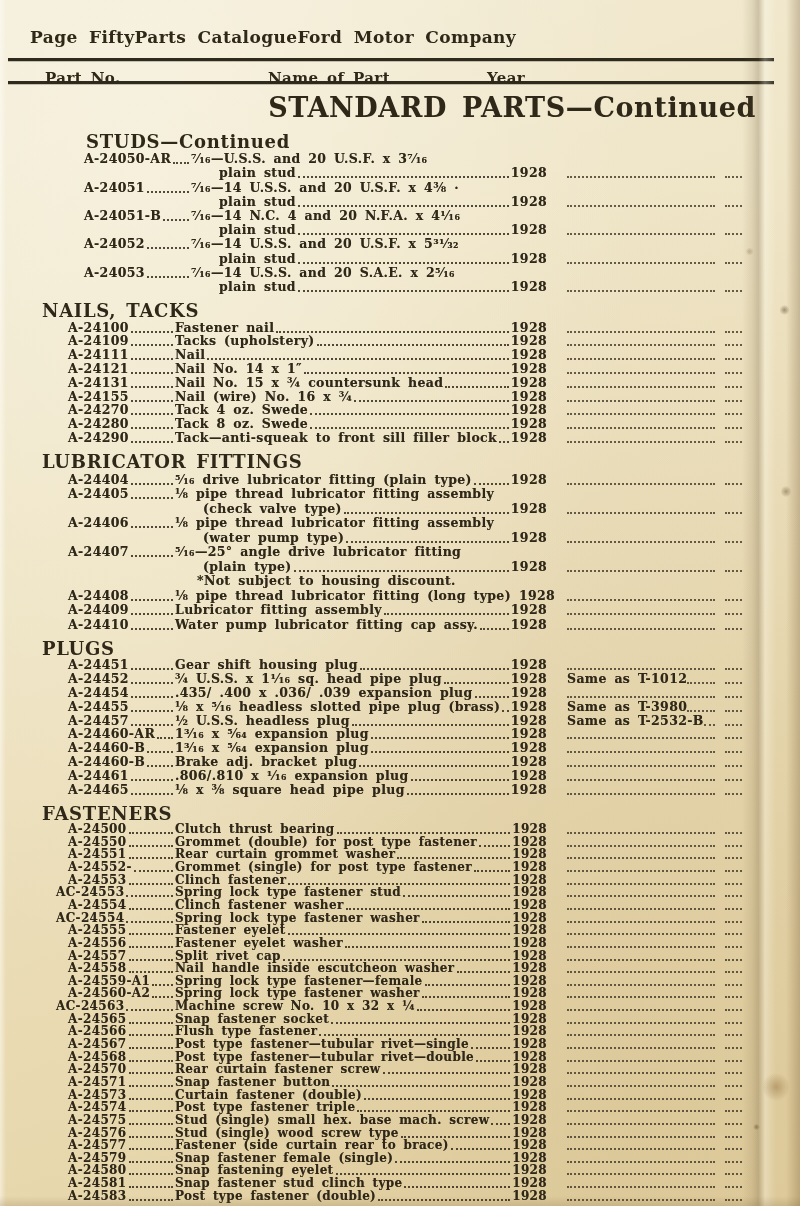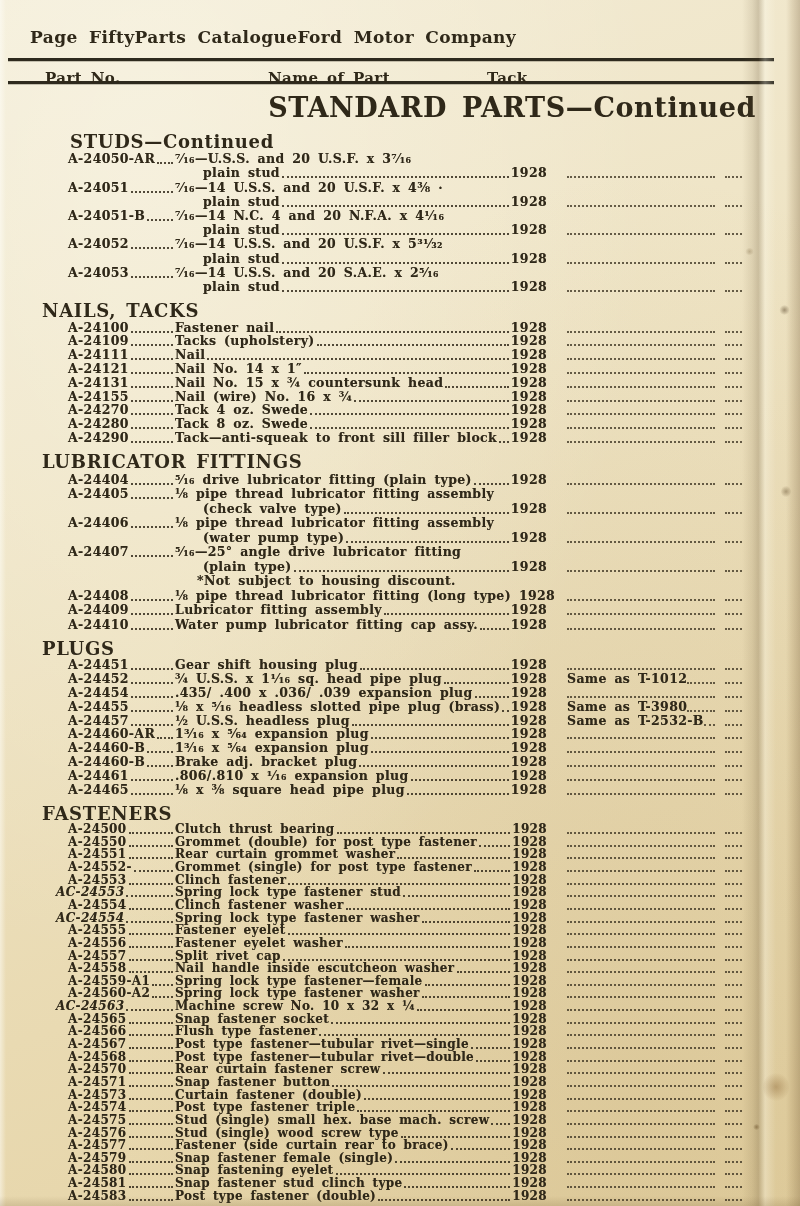--- a/index.html
+++ b/index.html
@@ -31,33 +31,33 @@
   .colhead{position:relative;height:20px;font-size:15px;}
   .colhead span{position:absolute;top:8px;letter-spacing:.4px;word-spacing:3px;}
   .ch-part{left:45px;}
   .ch-name{left:268px;}
   .ch-year{left:487px;}
   .rule2{margin-top:0;}
   .title{text-align:right;font-size:27px;line-height:36px;margin:6px 44px 2px 0;letter-spacing:.6px;word-spacing:5px;}
 
   .sec-h{font-size:18px;line-height:20px;margin:0 0 0 42px;letter-spacing:.7px;word-spacing:3px;font-weight:bold;}
   .sec{--lh:14.2px;font-size:12.5px;margin-top:7px;}
-  .sec.studs{margin-top:6px;}
+  .sec.studs{margin-top:6px;margin-left:16px;}
   .sec.studs .sec-h{margin-left:70px;}
   .sec.nails{--lh:13.8px;}
   .sec.lubricator{--lh:14.5px;}
   .sec.plugs{--lh:13.8px;}
   .sec.fasteners{--lh:12.65px;font-size:12px;}
 
   .line{display:flex;align-items:flex-end;padding:0 58px 0 68px;height:var(--lh);}
   .pncol{flex:0 0 107px;display:flex;align-items:flex-end;min-width:0;}
   .desccol{flex:1 1 auto;display:flex;align-items:flex-end;min-width:0;}
   .margincol{flex:0 0 175px;margin-left:20px;display:flex;align-items:flex-end;}
   .pn,.desc,.year,.mnote{white-space:nowrap;letter-spacing:.35px;word-spacing:3px;text-shadow:0 0 .5px rgba(40,30,15,.45);}
-  .pn.outdent{margin-left:-12px;font-style:italic;}
+  .pn.outdent{margin-left:-12px;}
   .desc.ind{padding-left:28px;}
   .desc.fn{padding-left:22px;}
   .lead{flex:1 1 6px;min-width:4px;border-bottom:2px dotted rgba(52,44,28,.85);margin:0 2px 2px 2px;}
   .lead.blank{border-bottom:none;}
   .mlead{flex:1 1 auto;border-bottom:2px dotted rgba(62,52,34,.78);margin:0 0 2px 0;}
   .mdots{flex:0 0 17px;border-bottom:2px dotted rgba(62,52,34,.78);margin:0 0 2px 10px;}
 </style>
 </head>
 <body>
 
@@ -67,21 +67,21 @@
     <span>Page Fifty</span>
     <span>Parts Catalogue</span>
     <span>Ford Motor Company</span>
   </header>
 
   <div class="rule"></div>
 
   <div class="colhead">
     <span class="ch-part">Part No.</span>
     <span class="ch-name">Name of Part</span>
-    <span class="ch-year">Tack</span>
+    <span class="ch-year">Year</span>
   </div>
 
   <div class="rule rule2"></div>
 
   <h1 class="title">STANDARD PARTS—Continued</h1>
 
   <main id="sections">
       <section class="sec studs">
         <h2 class="sec-h">STUDS—Continued</h2>
         <div class="line">

